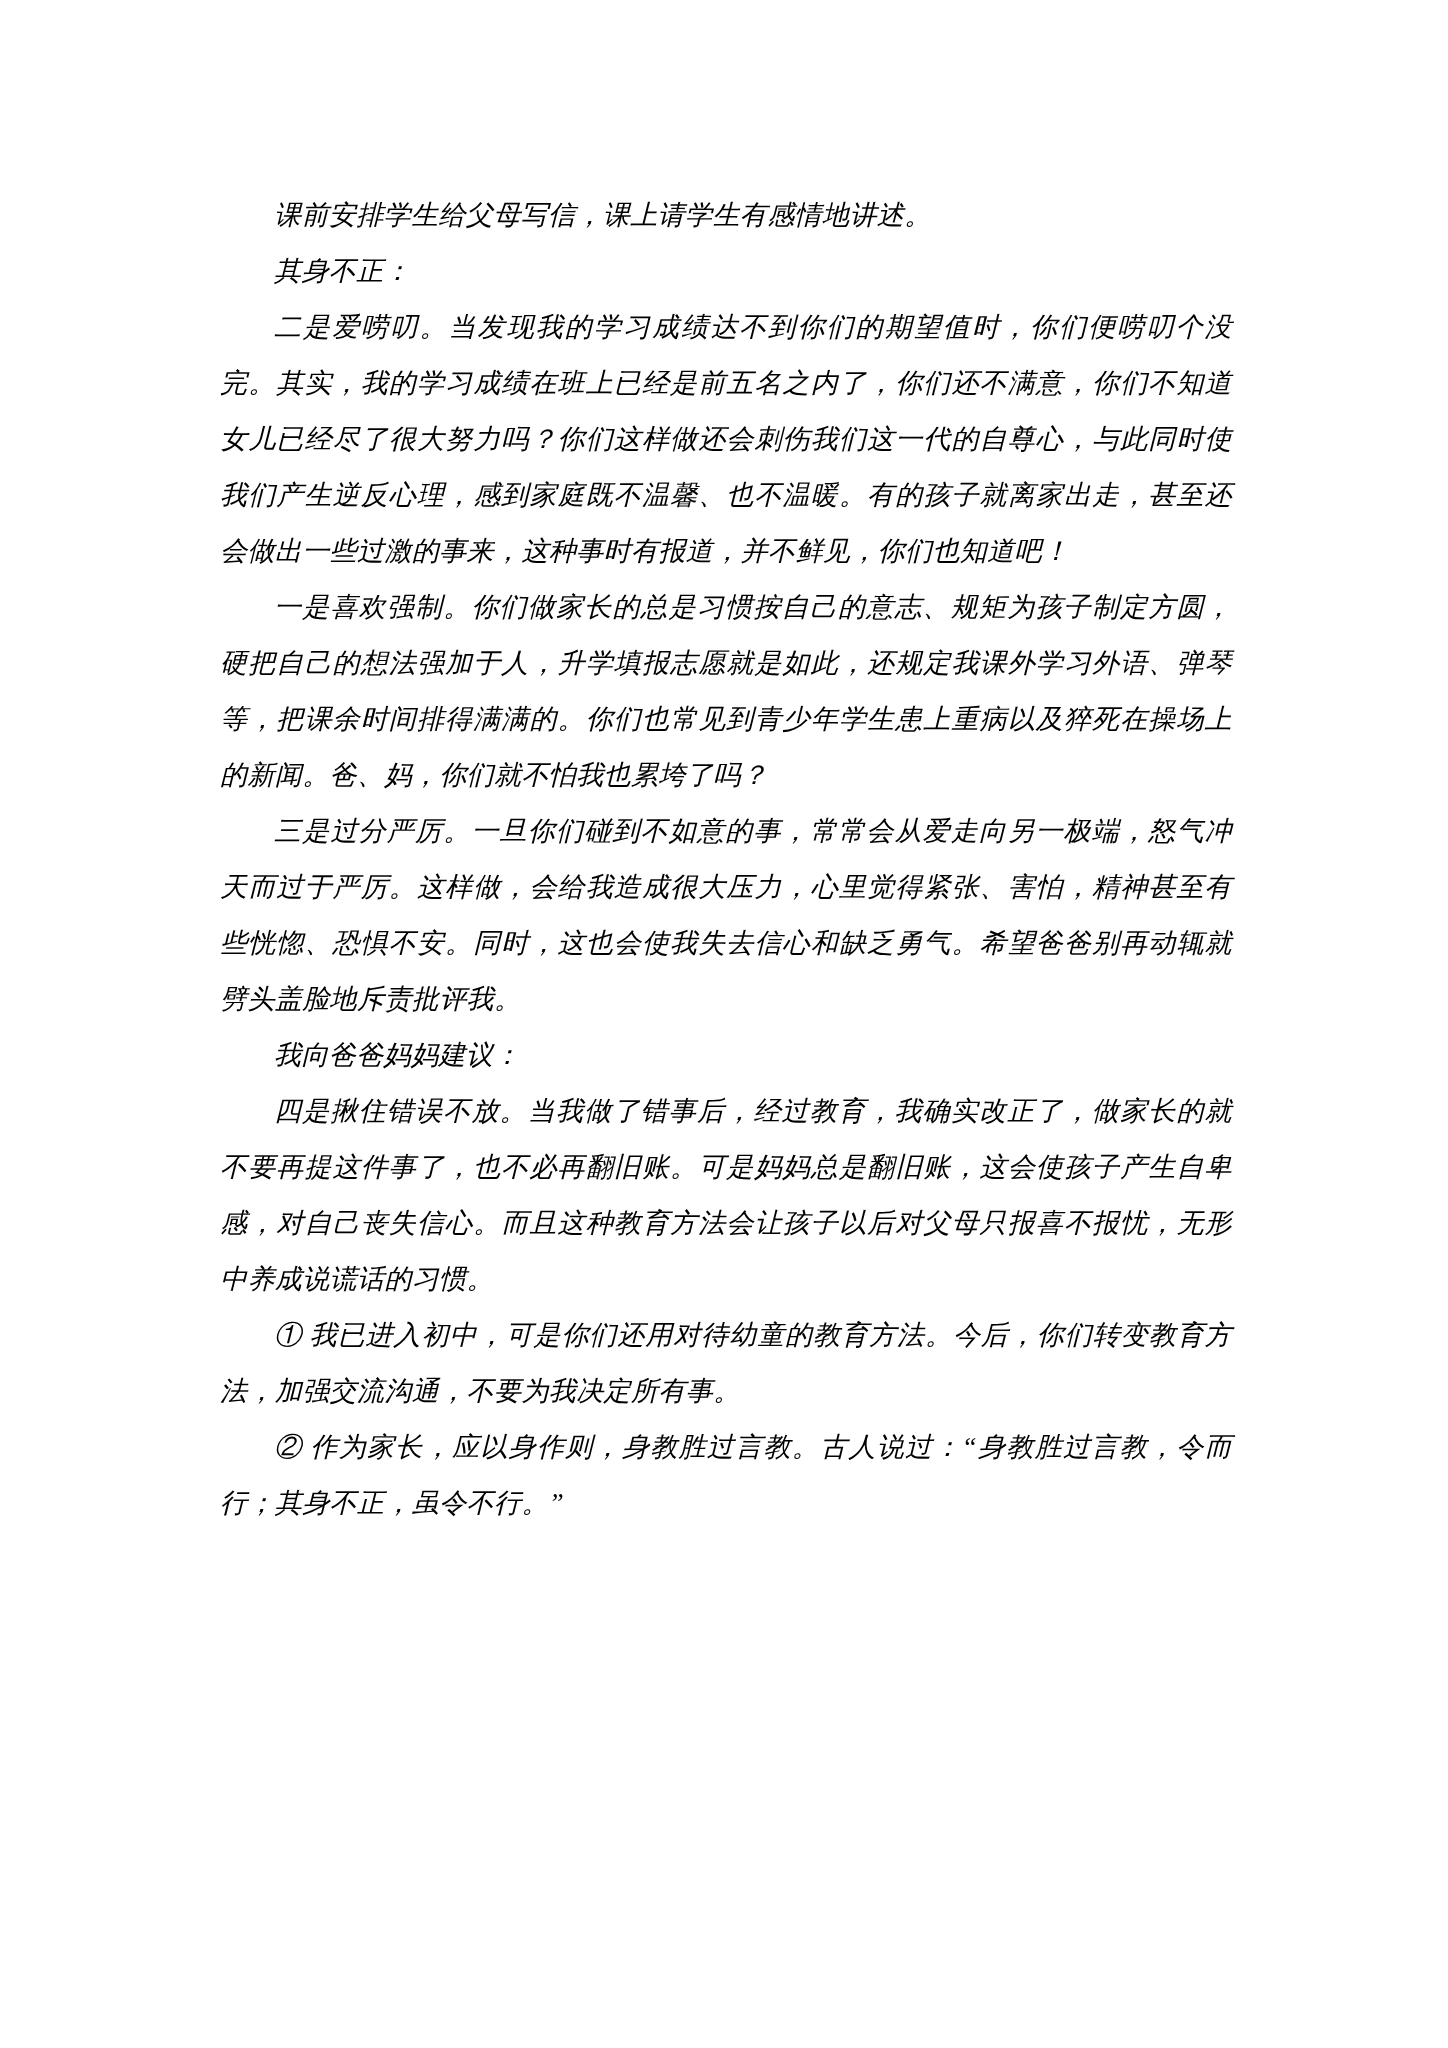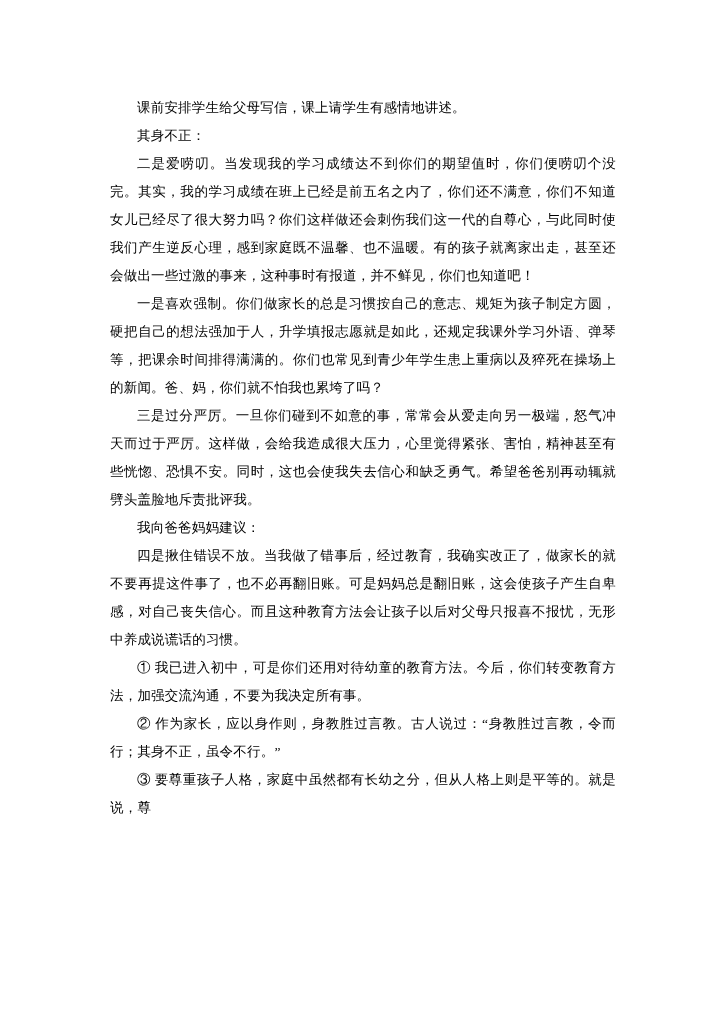--- a/index.html
+++ b/index.html
@@ -11,20 +11,21 @@
     width: 724px;
     height: 1024px;
     background: #ffffff;
     overflow: hidden;
     font-family: "Liberation Serif", "DejaVu Serif", serif;
   }
   .page {
     position: absolute;
     inset: 0;
     background: #ffffff;
+    font-style: italic;
   }
   .doc-content {
     position: absolute;
     left: 110px;
     top: 94px;
     width: 506px;
     color: #000000;
     font-size: 13.5px;
     line-height: 28px;
     text-align: justify;
@@ -45,15 +46,14 @@
 
   <p class="para">课前安排学生给父母写信，课上请学生有感情地讲述。</p>
       <p class="para">其身不正：</p>
       <p class="para">二是爱唠叨。当发现我的学习成绩达不到你们的期望值时，你们便唠叨个没完。其实，我的学习成绩在班上已经是前五名之内了，你们还不满意，你们不知道女儿已经尽了很大努力吗？你们这样做还会刺伤我们这一代的自尊心，与此同时使我们产生逆反心理，感到家庭既不温馨、也不温暖。有的孩子就离家出走，甚至还会做出一些过激的事来，这种事时有报道，并不鲜见，你们也知道吧！</p>
       <p class="para">一是喜欢强制。你们做家长的总是习惯按自己的意志、规矩为孩子制定方圆，硬把自己的想法强加于人，升学填报志愿就是如此，还规定我课外学习外语、弹琴等，把课余时间排得满满的。你们也常见到青少年学生患上重病以及猝死在操场上的新闻。爸、妈，你们就不怕我也累垮了吗？</p>
       <p class="para">三是过分严厉。一旦你们碰到不如意的事，常常会从爱走向另一极端，怒气冲天而过于严厉。这样做，会给我造成很大压力，心里觉得紧张、害怕，精神甚至有些恍惚、恐惧不安。同时，这也会使我失去信心和缺乏勇气。希望爸爸别再动辄就劈头盖脸地斥责批评我。</p>
       <p class="para">我向爸爸妈妈建议：</p>
       <p class="para">四是揪住错误不放。当我做了错事后，经过教育，我确实改正了，做家长的就不要再提这件事了，也不必再翻旧账。可是妈妈总是翻旧账，这会使孩子产生自卑感，对自己丧失信心。而且这种教育方法会让孩子以后对父母只报喜不报忧，无形中养成说谎话的习惯。</p>
       <p class="para">① 我已进入初中，可是你们还用对待幼童的教育方法。今后，你们转变教育方法，加强交流沟通，不要为我决定所有事。</p>
       <p class="para">② 作为家长，应以身作则，身教胜过言教。古人说过：“身教胜过言教，令而行；其身不正，虽令不行。”</p>
-      <p class="para">③ 要尊重孩子人格，家庭中虽然都有长幼之分，但从人格上则是平等的。就是说，尊</p>
     </div>
 </div>
 
 </body></html>

